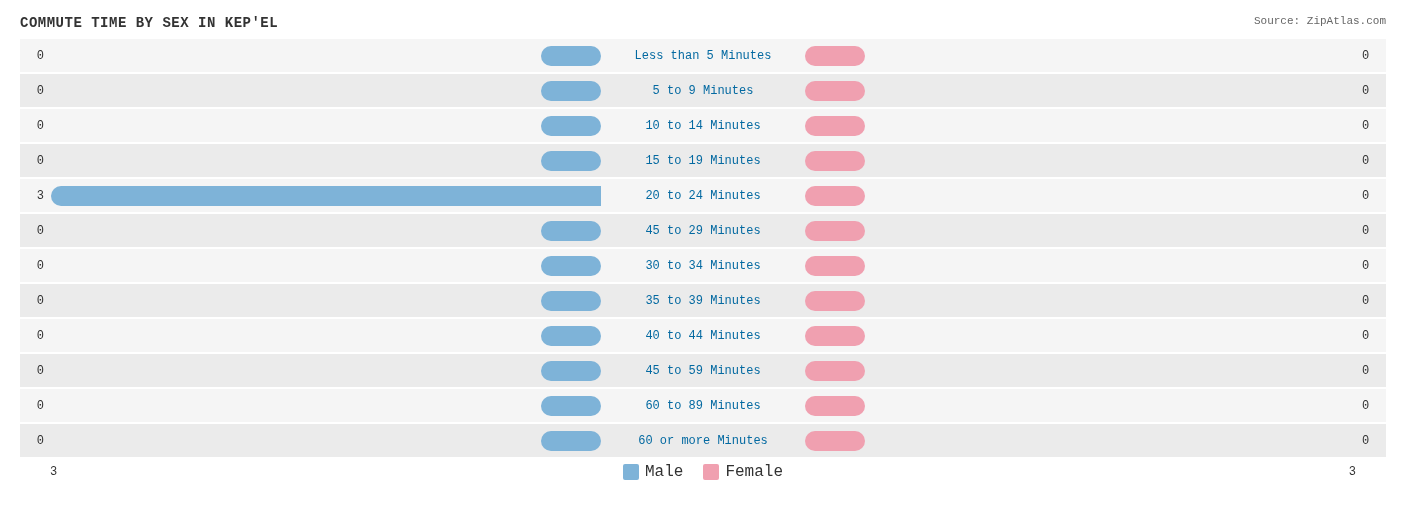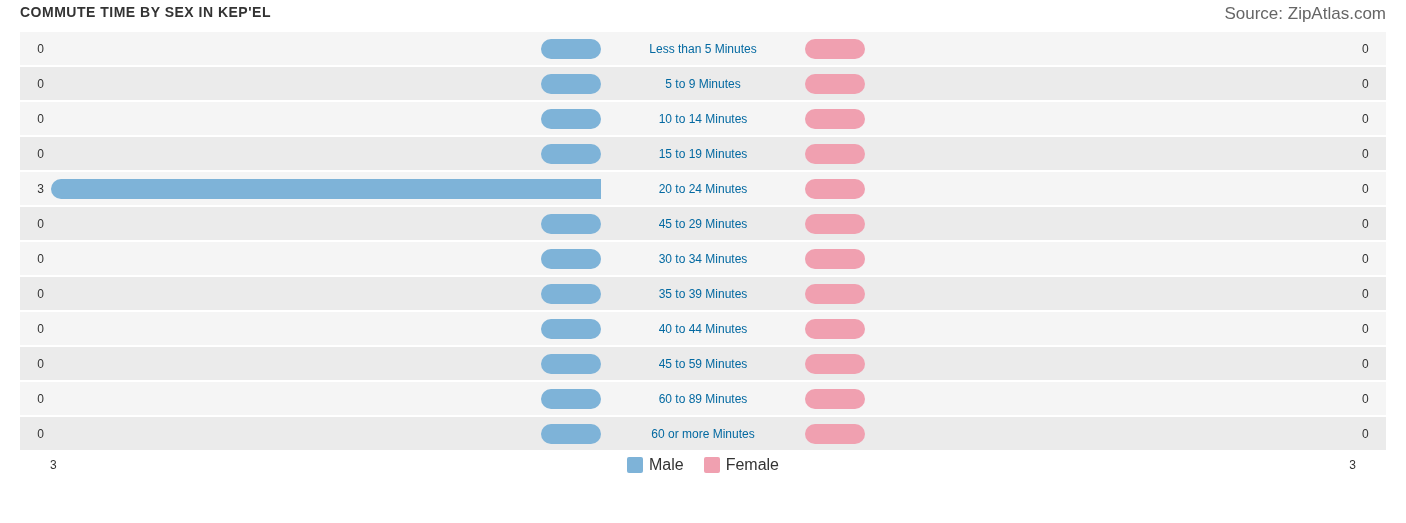--- a/index.html
+++ b/index.html
@@ -6,38 +6,39 @@
     body {
       font-family: Arial, sans-serif;
       background: #fff;
       width: 1406px;
       height: 523px;
       overflow: hidden;
     }
     .chart-container {
       width: 1406px;
       height: 400px;
-      padding: 4px 20px 40px 20px;
+      padding: 15px 20px 40px 20px;
       position: relative;
+      font-family: Liberation Mono, monospace;
     }
     .title-row {
       display: flex;
       justify-content: space-between;
       align-items: flex-start;
       margin-bottom: 8px;
     }
     .chart-title {
       font-size: 14px;
       font-weight: bold;
       text-transform: uppercase;
       color: #333;
       letter-spacing: 0.5px;
     }
     .source-text {
-      font-size: 17px;
+      font-size: 11px;
       color: #666;
     }
     .chart-area {
       width: 100%;
       position: relative;
     }
     .bar-row {
       display: flex;
       align-items: center;
       height: 33px;

